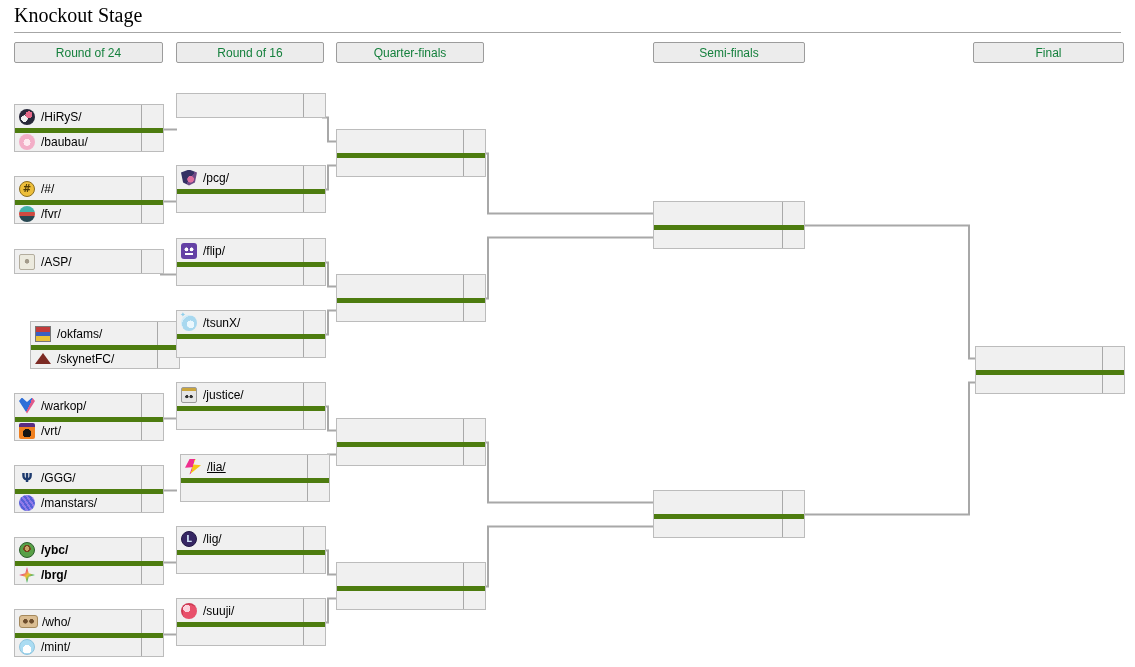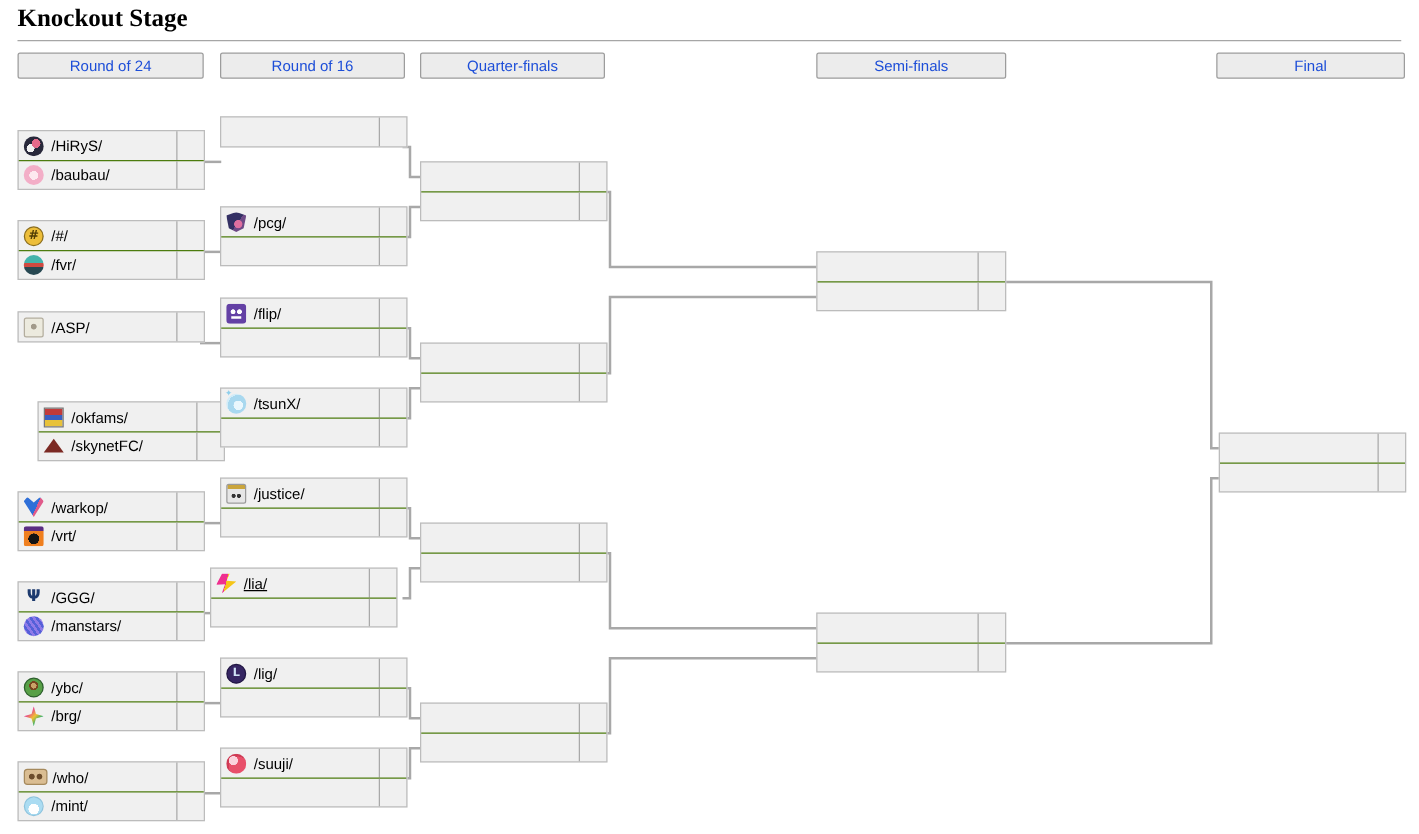--- a/index.html
+++ b/index.html
@@ -1,30 +1,30 @@
 <!DOCTYPE html>
 <html><head>
 <meta charset="utf-8">
 <style>
   html,body{margin:0;padding:0;background:#fff;}
   .stage{position:relative;width:1135px;height:667px;background:#fff;
          font-family:"Liberation Sans","DejaVu Sans",sans-serif;overflow:hidden;}
   .titlewrap{position:absolute;left:14px;top:0;width:1107px;height:32px;
              border-bottom:1px solid #a6a6a6;}
   .titlewrap h1{margin:0;font-family:"Liberation Serif","DejaVu Serif",serif;
-                font-size:20px;font-weight:700;color:#000;line-height:30px;}
+                font-size:20px;font-weight:400;color:#000;line-height:30px;}
   .rhead{position:absolute;top:42px;height:21px;background:#ececec;
          border:1px solid #9c9c9c;border-radius:2px;box-sizing:border-box;
          display:flex;align-items:center;justify-content:center;
-         font-size:12px;color:#1d4ed8;}
+         font-size:12px;color:#15803d;}
   .wires{position:absolute;left:0;top:0;pointer-events:none;}
   .mbox{position:absolute;background:#f0f0f0;border:1px solid #bcbcbc;box-sizing:content-box;}
   .trow{height:23px;display:flex;align-items:center;position:relative;
         padding-left:4px;box-sizing:border-box;}
-  .trow + .trow{border-top:1px solid #4d7c0f;}
+  .trow + .trow{border-top:5px solid #4d7c0f;}
   .tname{font-size:12px;color:#000;white-space:nowrap;}
   .score{position:absolute;right:0;top:0;bottom:0;width:21px;border-left:1px solid #a9a9a9;}
   
   .icon{width:16px;height:16px;margin-right:6px;flex:0 0 auto;display:inline-block;
         box-sizing:border-box;position:relative;}
   .i-hirys{border-radius:50%;background:
     radial-gradient(circle at 62% 36%,#e66a8a 0 24%,transparent 25%),
     radial-gradient(circle at 34% 60%,#f0f0f0 0 22%,transparent 23%),#28283a;}
   .i-baubau{border-radius:50%;background:
     radial-gradient(circle at 50% 52%,#fde9ef 0 30%,#f3aec7 31% 72%,#e98fb4 73%);}
@@ -191,21 +191,21 @@
           <span class="icon i-ggg"></span>
           <span class="tname">/GGG/</span>
           <span class="score"></span>
         </div>
         <div class="trow">
           <span class="icon i-manstars"></span>
           <span class="tname">/manstars/</span>
           <span class="score"></span>
         </div>
       </div>
-      <div class="mbox" style="left: 14px; top: 537px; width: 148px;">
+      <div class="mbox" style="left: 14px; top: 537px; width: 148px; font-weight: bold;">
         <div class="trow">
           <span class="icon i-ybc"></span>
           <span class="tname">/ybc/</span>
           <span class="score"></span>
         </div>
         <div class="trow">
           <span class="icon i-brg"></span>
           <span class="tname">/brg/</span>
           <span class="score"></span>
         </div>
@@ -265,21 +265,21 @@
         <div class="trow">
           <span class="icon i-justice"></span>
           <span class="tname">/justice/</span>
           <span class="score"></span>
         </div>
         <div class="trow">
           <span class="tname"></span>
           <span class="score"></span>
         </div>
       </div>
-      <div class="mbox" style="left: 168px; top: 454px; width: 148px; text-decoration: underline;">
+      <div class="mbox" style="left: 180px; top: 454px; width: 148px; text-decoration: underline;">
         <div class="trow">
           <span class="icon i-lia"></span>
           <span class="tname">/lia/</span>
           <span class="score"></span>
         </div>
         <div class="trow">
           <span class="tname"></span>
           <span class="score"></span>
         </div>
       </div>

